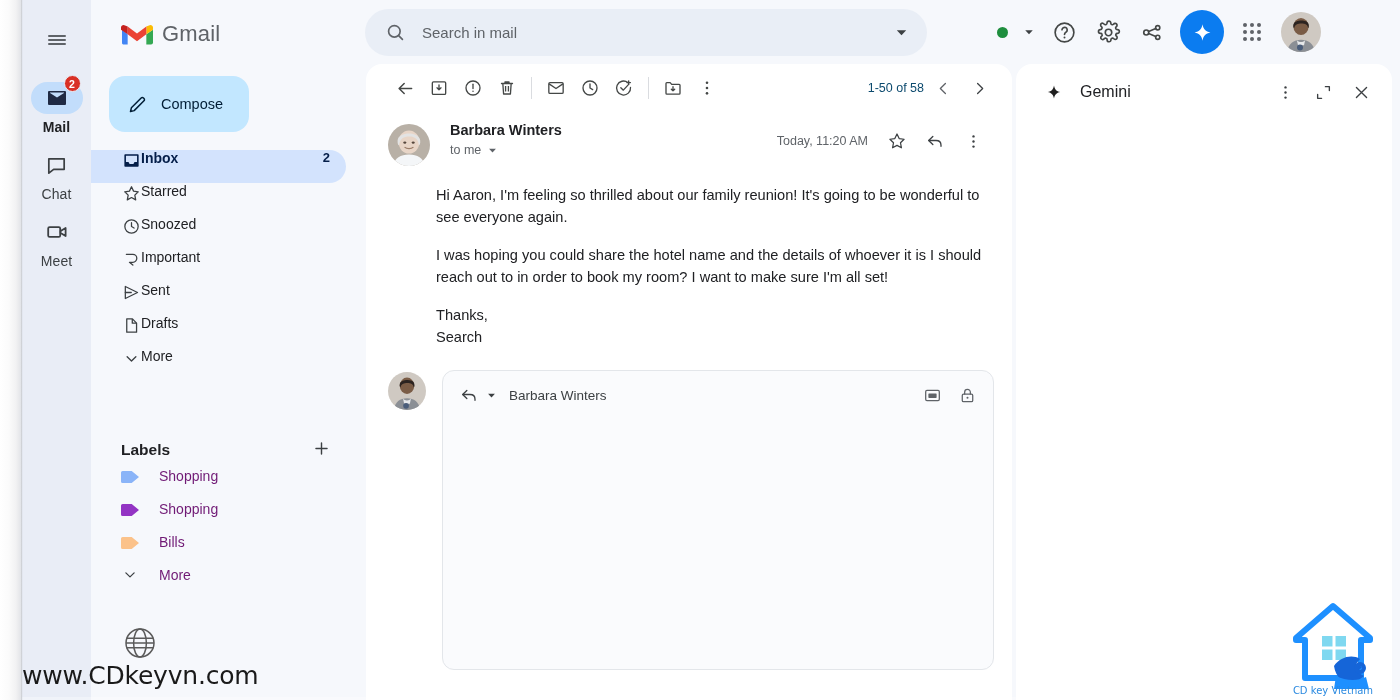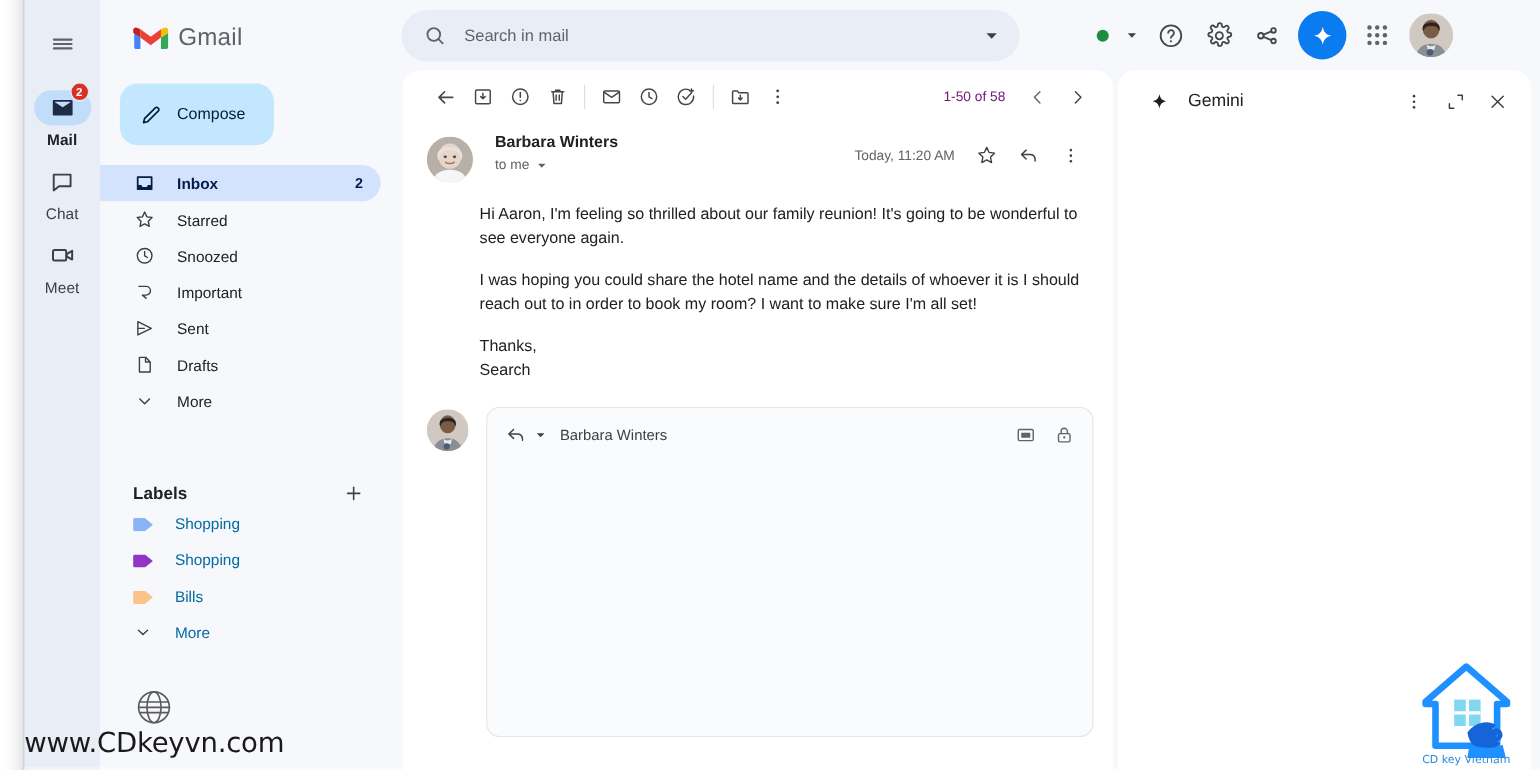--- a/index.html
+++ b/index.html
@@ -84,39 +84,39 @@
     margin: 14px 0 0 18px;
     width: 140px; height: 56px; border-radius: 16px;
     background: #c2e7ff; display: flex; align-items: center; gap: 13px;
     padding-left: 18px; cursor: pointer; border: none;
   }
   .compose-label { font-size: 14.5px; color: #001d35; }
 
   .nav { margin-top: 18px; padding-right: 16px; }
   .nav-item {
     height: 33px; border-radius: 0 17px 17px 0;
-    display: flex; align-items: center; padding-left: 30px;
-    cursor: pointer; font-size: 14px; color: #202124; gap: 20px;
+    display: flex; padding-left: 30px;
+    cursor: pointer; font-size: 14px; color: #202124; 
   }
   .nav-item.active { background: #d3e3fd; font-weight: bold; color: #041e49; }
   .nav-ico { width: 20px; height: 20px; display: flex; align-items: center; justify-content: center; flex: none; }
   .nav-text { flex: 1; }
   .nav-count { font-size: 13px; font-weight: bold; color: #041e49; padding-right: 16px; }
 
   .labels-head {
     margin-top: 44px; padding: 0 30px 0 30px;
     display: flex; align-items: flex-end; justify-content: space-between;
     height: 34px;
   }
   .labels-title { font-size: 15.5px; color: #202124; font-weight: bold; }
   .labels-add { cursor: pointer; width: 22px; height: 22px; display:flex; align-items:center; justify-content:center; }
 
   .label-item {
     height: 33px; display: flex; align-items: center; padding-left: 30px;
-    gap: 20px; cursor: pointer; font-size: 14px; color: #0369a1;
+    gap: 20px; cursor: pointer; font-size: 14px; color: #701a75;
   }
   .tag { width: 18px; height: 12px; flex: none; }
 
   
   .topbar {
     position: absolute; left: 362px; top: 0; right: 0; height: 64px;
     display: flex; align-items: center;
   }
   .search {
     margin-left: 3px; width: 562px; height: 47px; border-radius: 24px;
@@ -156,21 +156,21 @@
   .mail-toolbar {
     height: 48px; display: flex; align-items: center; padding: 0 16px 0 22px;
   }
   .tb-icon {
     width: 34px; height: 34px; border-radius: 50%;
     display: flex; align-items: center; justify-content: center; cursor: pointer;
     flex: none;
   }
   .tb-sep { width: 1px; height: 22px; background: #dadce0; margin: 0 7px; flex: none; }
   .tb-right { margin-left: auto; display: flex; align-items: center; gap: 2px; }
-  .tb-range { font-size: 12.5px; color: #701a75; margin-right: 10px; white-space: nowrap; }
+  .tb-range { font-size: 12.5px; color: #0c4a6e; white-space: nowrap; }
 
   .msg-head { display: flex; align-items: flex-start; padding: 10px 22px 0 22px; }
   .msg-avatar { width: 42px; height: 42px; border-radius: 50%; overflow: hidden; flex: none; margin-top: 2px; }
   .msg-meta { margin-left: 20px; flex: 1; }
   .msg-sender { font-size: 14.5px; font-weight: bold; color: #202124; }
   .msg-to { font-size: 12.5px; color: #5f6368; margin-top: 5px; display: flex; align-items: center; gap: 6px; }
   .msg-right { display: flex; align-items: center; gap: 4px; margin-top: 2px; }
   .msg-time { font-size: 12.5px; color: #5f6368; margin-right: 8px; white-space: nowrap; }
 
   .msg-body { padding: 18px 24px 0 70px; }

